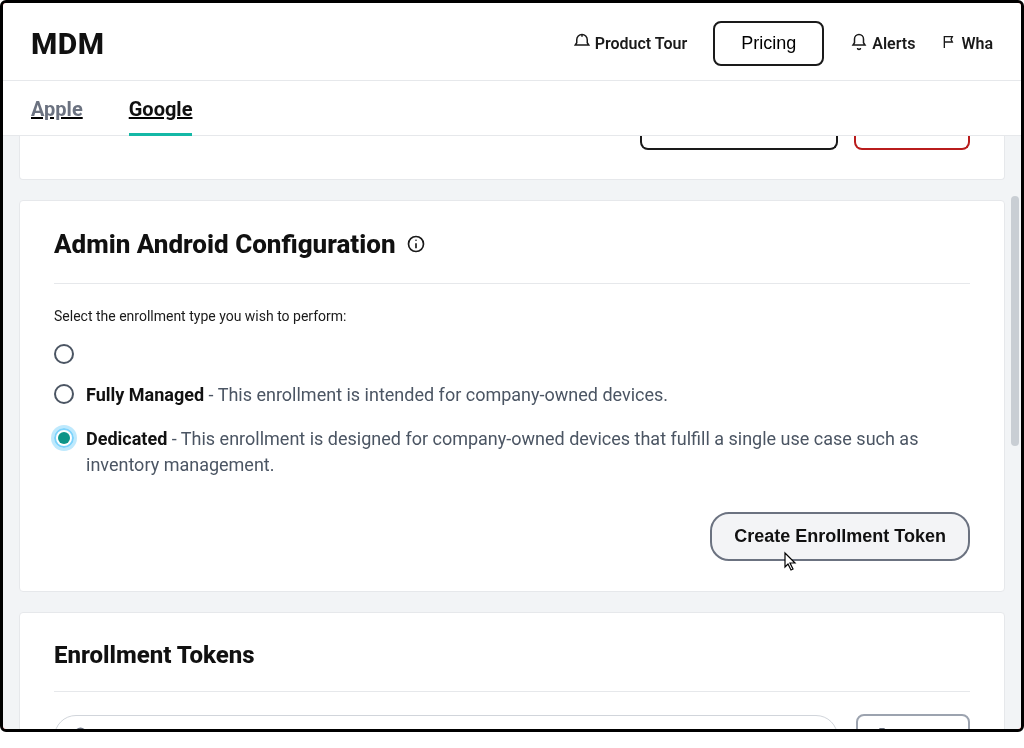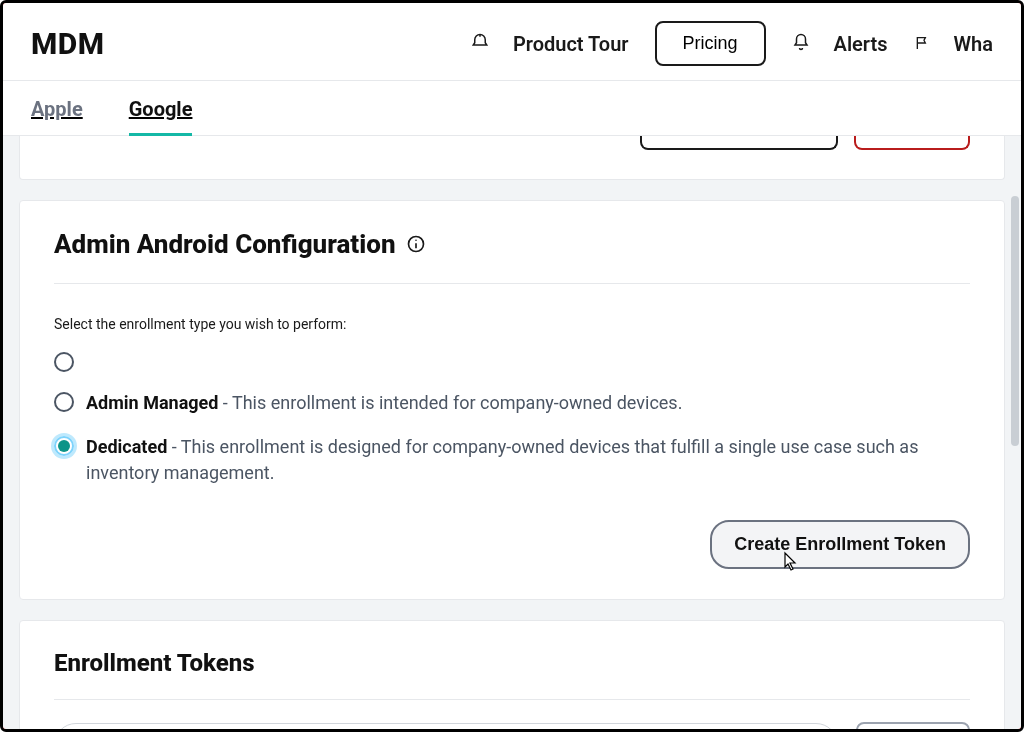--- a/index.html
+++ b/index.html
@@ -3,21 +3,21 @@
 <meta charset="utf-8">
 <style>
   * { box-sizing: border-box; margin: 0; padding: 0; }
   html, body { width: 1024px; height: 748px; font-family: -apple-system, BlinkMacSystemFont, "Segoe UI", Roboto, Helvetica, Arial, sans-serif; background: #fff; overflow: hidden; }
   .frame { width: 1024px; height: 732px; border: 3px solid #000; border-radius: 6px; position: relative; overflow: hidden; background: #ef4444; }
 
   
   .header { display: flex; align-items: center; justify-content: space-between; padding: 18px 28px 14px 28px; border-bottom: 1px solid #e6e8eb; background: #fff; }
   .logo { font-size: 30px; font-weight: 800; letter-spacing: 0.5px; color: #111; }
   .header-right { display: flex; align-items: center; gap: 26px; }
-  .hitem { display: flex; align-items: center; gap: 24px; font-size: 20px; font-weight: 600; color: #1a1a1a; cursor: pointer; white-space: nowrap; }
+  .hitem { display: flex; align-items: center; gap: 4px; font-size: 16px; font-weight: 600; color: #1a1a1a; cursor: pointer; white-space: nowrap; }
   .hitem svg { flex-shrink: 0; }
   .pricing-btn { border: 2px solid #1a1a1a; border-radius: 8px; padding: 10px 26px; font-size: 18px; font-weight: 400; background: #fff; cursor: pointer; }
 
   
   .tabs { display: flex; gap: 46px; padding: 0 28px; border-bottom: 1px solid #e6e8eb; background: #fff; text-decoration: underline; }
   .tab { padding: 16px 0 14px 0; font-size: 20px; font-weight: 700; color: #6b7280; cursor: pointer; position: relative; }
   .tab.active { color: #111; }
   .tab.active::after { content: ""; position: absolute; left: 0; right: 0; bottom: -1px; height: 3px; background: #14b8a6; }
 
   
@@ -29,21 +29,21 @@
 
   
   .card { background: #fff; border: 1px solid #e6e8eb; border-radius: 4px; margin-bottom: 20px; padding: 28px 34px 30px 34px; }
   .card.partial-top { border-top: none; border-radius: 0 0 4px 4px; padding: 0 34px 24px 34px; height: 44px; display:flex; justify-content:flex-end; align-items:flex-start; gap:16px;}
   
   .sliver-wrap { display:flex; gap:16px; }
   .sliver { height: 14px; border-width:2px; border-style:solid; border-top:none; border-radius: 0 0 8px 8px; }
   .sliver.dark { width: 198px; border-color:#1a1a1a; }
   .sliver.red { width: 116px; border-color:#b91c1c; }
 
-  .section-title-row { display:flex; align-items:center; gap:10px; border-bottom:1px solid #e6e8eb; padding-bottom:24px; margin-bottom:32px;}
+  .section-title-row { display:flex; align-items:center; gap:10px; border-bottom:1px solid #e6e8eb; padding-bottom:24px; margin-bottom:24px;}
   .section-title { font-size: 26px; font-weight: 800; color: #111; }
   .info-icon svg { display:block; }
 
   .prompt { font-size: 14px; font-weight: 400; color: #1a1a1a; margin-bottom: 18px; }
   .radio-row { display:flex; align-items:flex-start; gap:12px; margin-bottom:18px; }
   .radio-row:last-of-type { margin-bottom: 0; }
   .radio { width:20px; height:20px; border:2px solid #4b5563; border-radius:50%; flex-shrink:0; margin-top:2px; position:relative; cursor:pointer; }
   .radio.selected { border:2px solid #7dd3fc; box-shadow: 0 0 0 3px rgba(125,211,252,0.5); }
   .radio.selected::after { content:""; position:absolute; left:2px; top:2px; width:12px; height:12px; border-radius:50%; background:#0d9488; }
   .radio-text { font-size: 18px; color:#4b5563; line-height:1.45; }
@@ -133,21 +133,21 @@
       </div>
 
       <div class="prompt">Select the enrollment type you wish to perform:</div>
 
       <div class="radio-row">
         <div class="radio"></div>
       </div>
 
       <div class="radio-row">
         <div class="radio"></div>
-        <div class="radio-text"><strong>Admin Managed</strong><span> - This enrollment is intended for company-owned devices.</span></div>
+        <div class="radio-text"><strong>Fully Managed</strong><span> - This enrollment is intended for company-owned devices.</span></div>
       </div>
 
       <div class="radio-row">
         <div class="radio selected"></div>
         <div class="radio-text"><strong>Dedicated</strong><span> - This enrollment is designed for company-owned devices that fulfill a single use case such as inventory management.</span></div>
       </div>
 
       <div class="card-actions">
         <button class="primary-outline-btn">Create Enrollment Token</button>
       </div>

